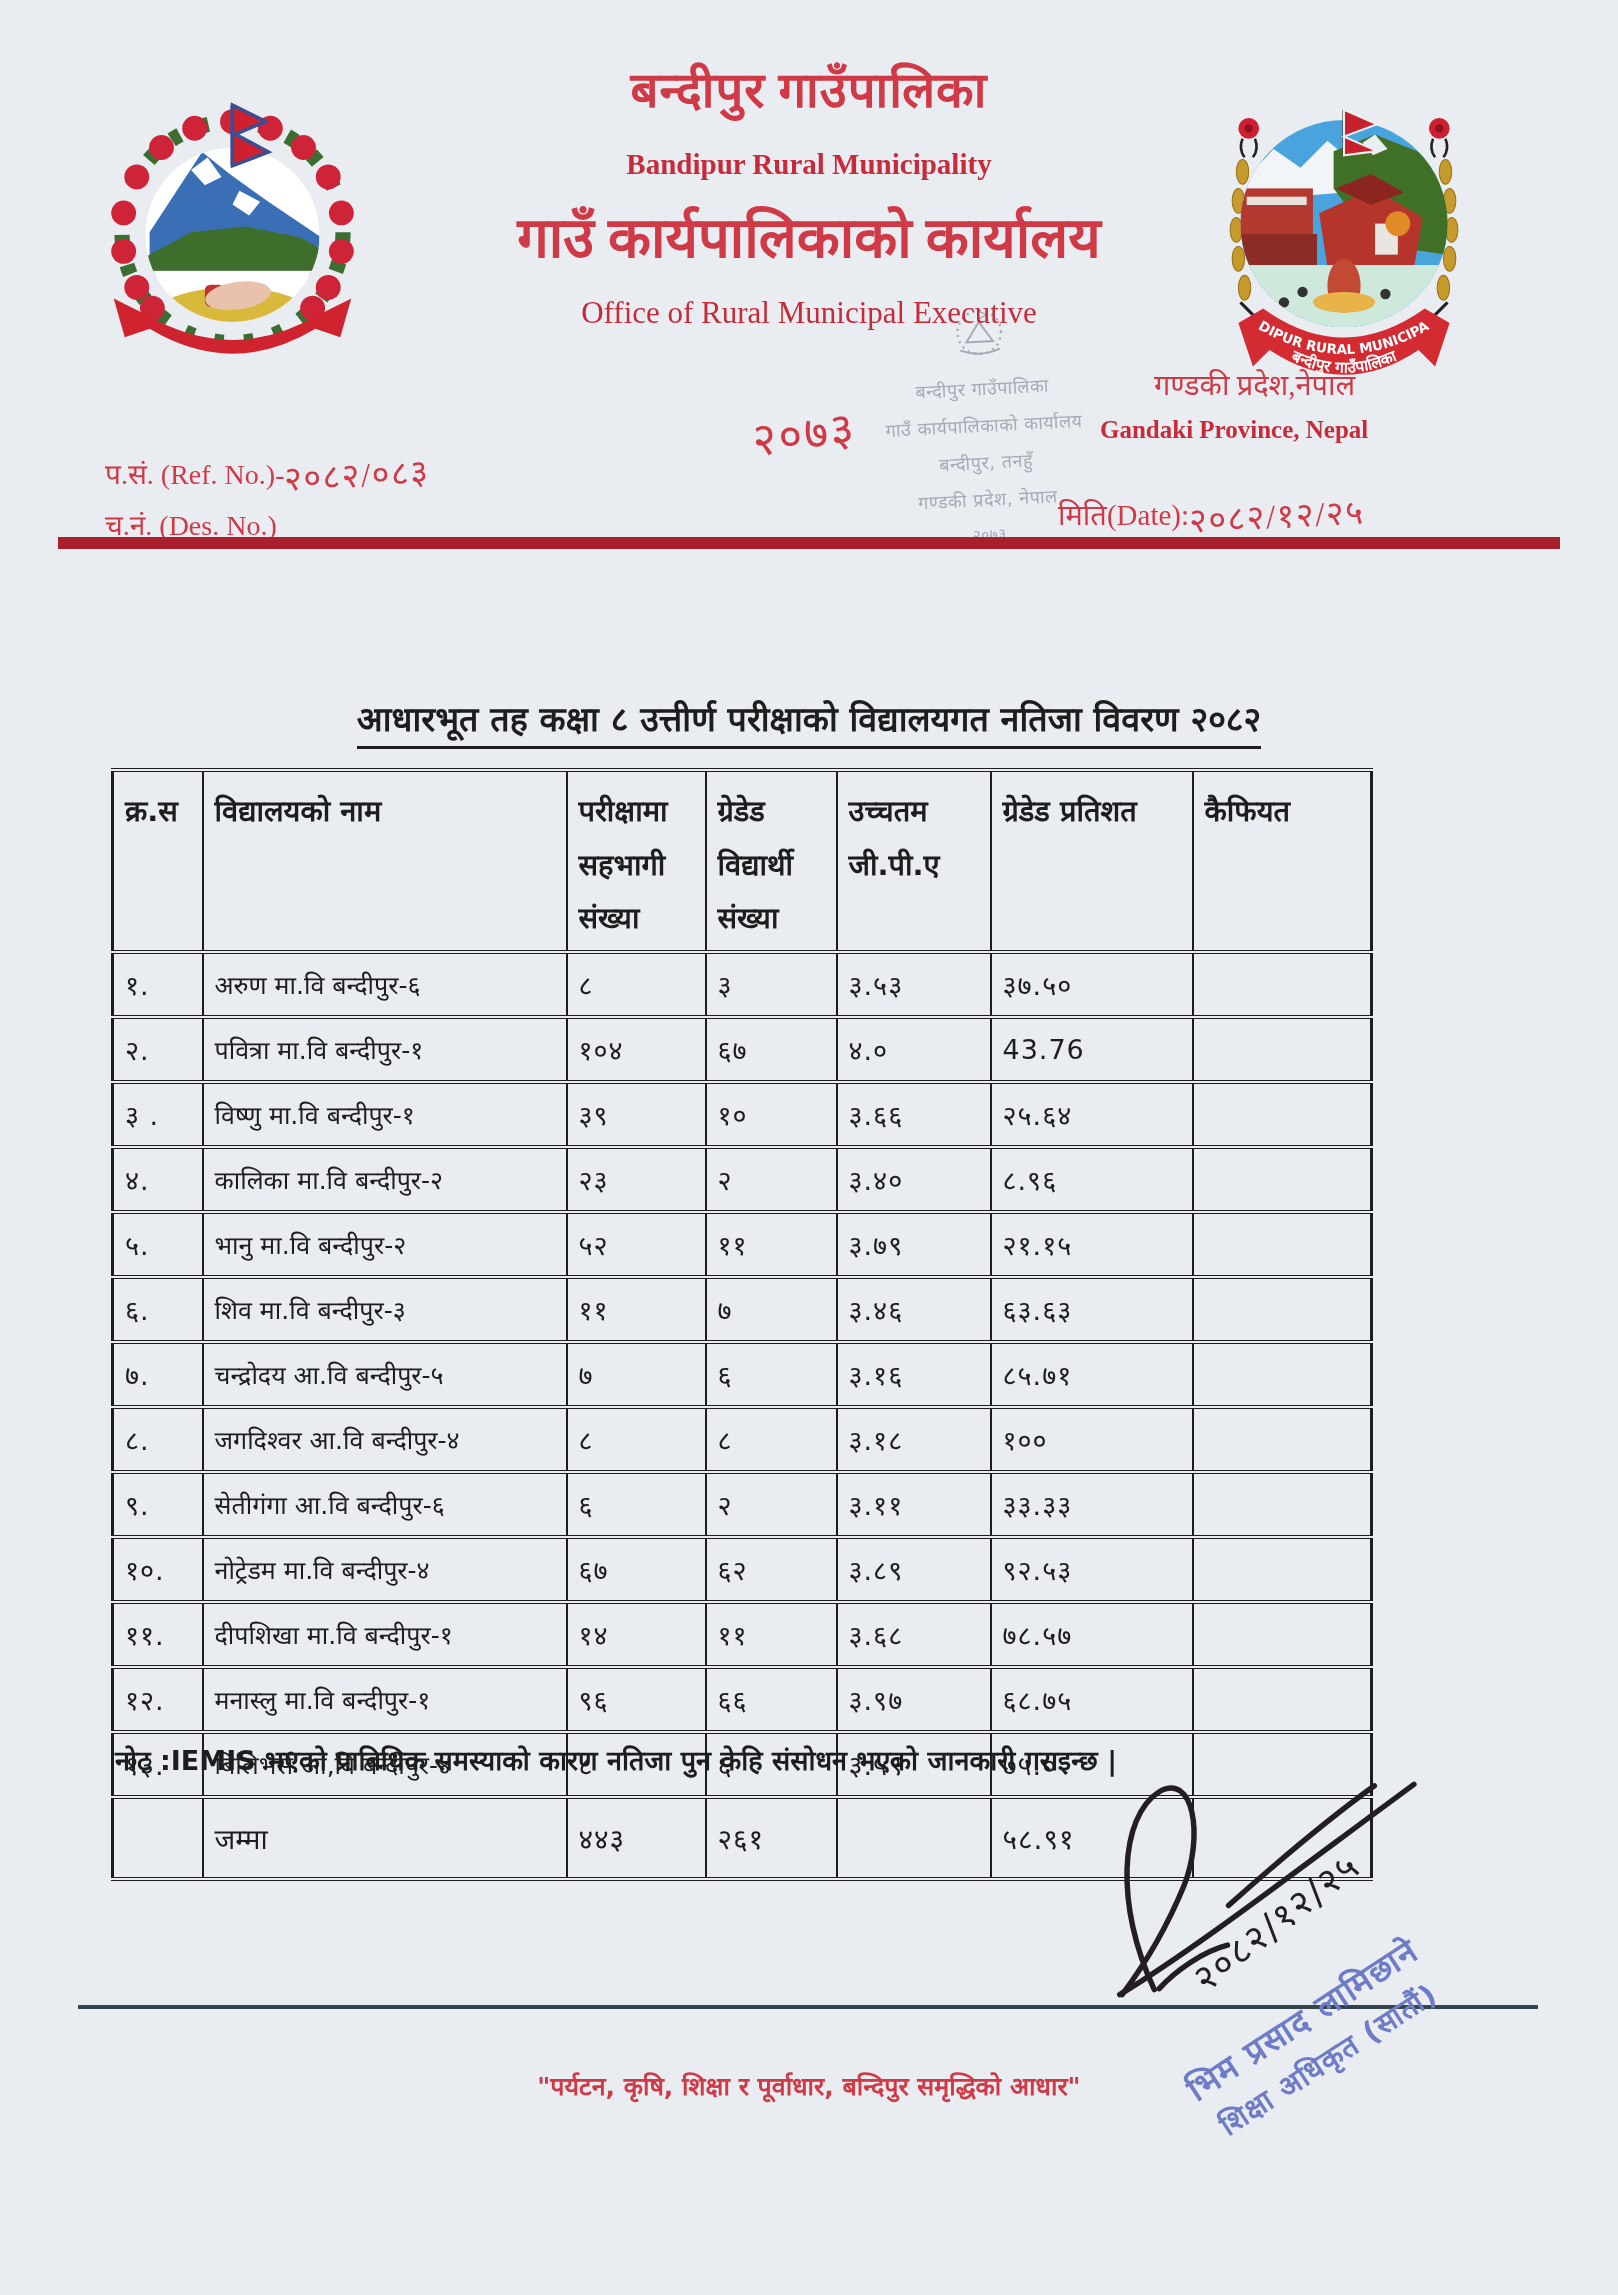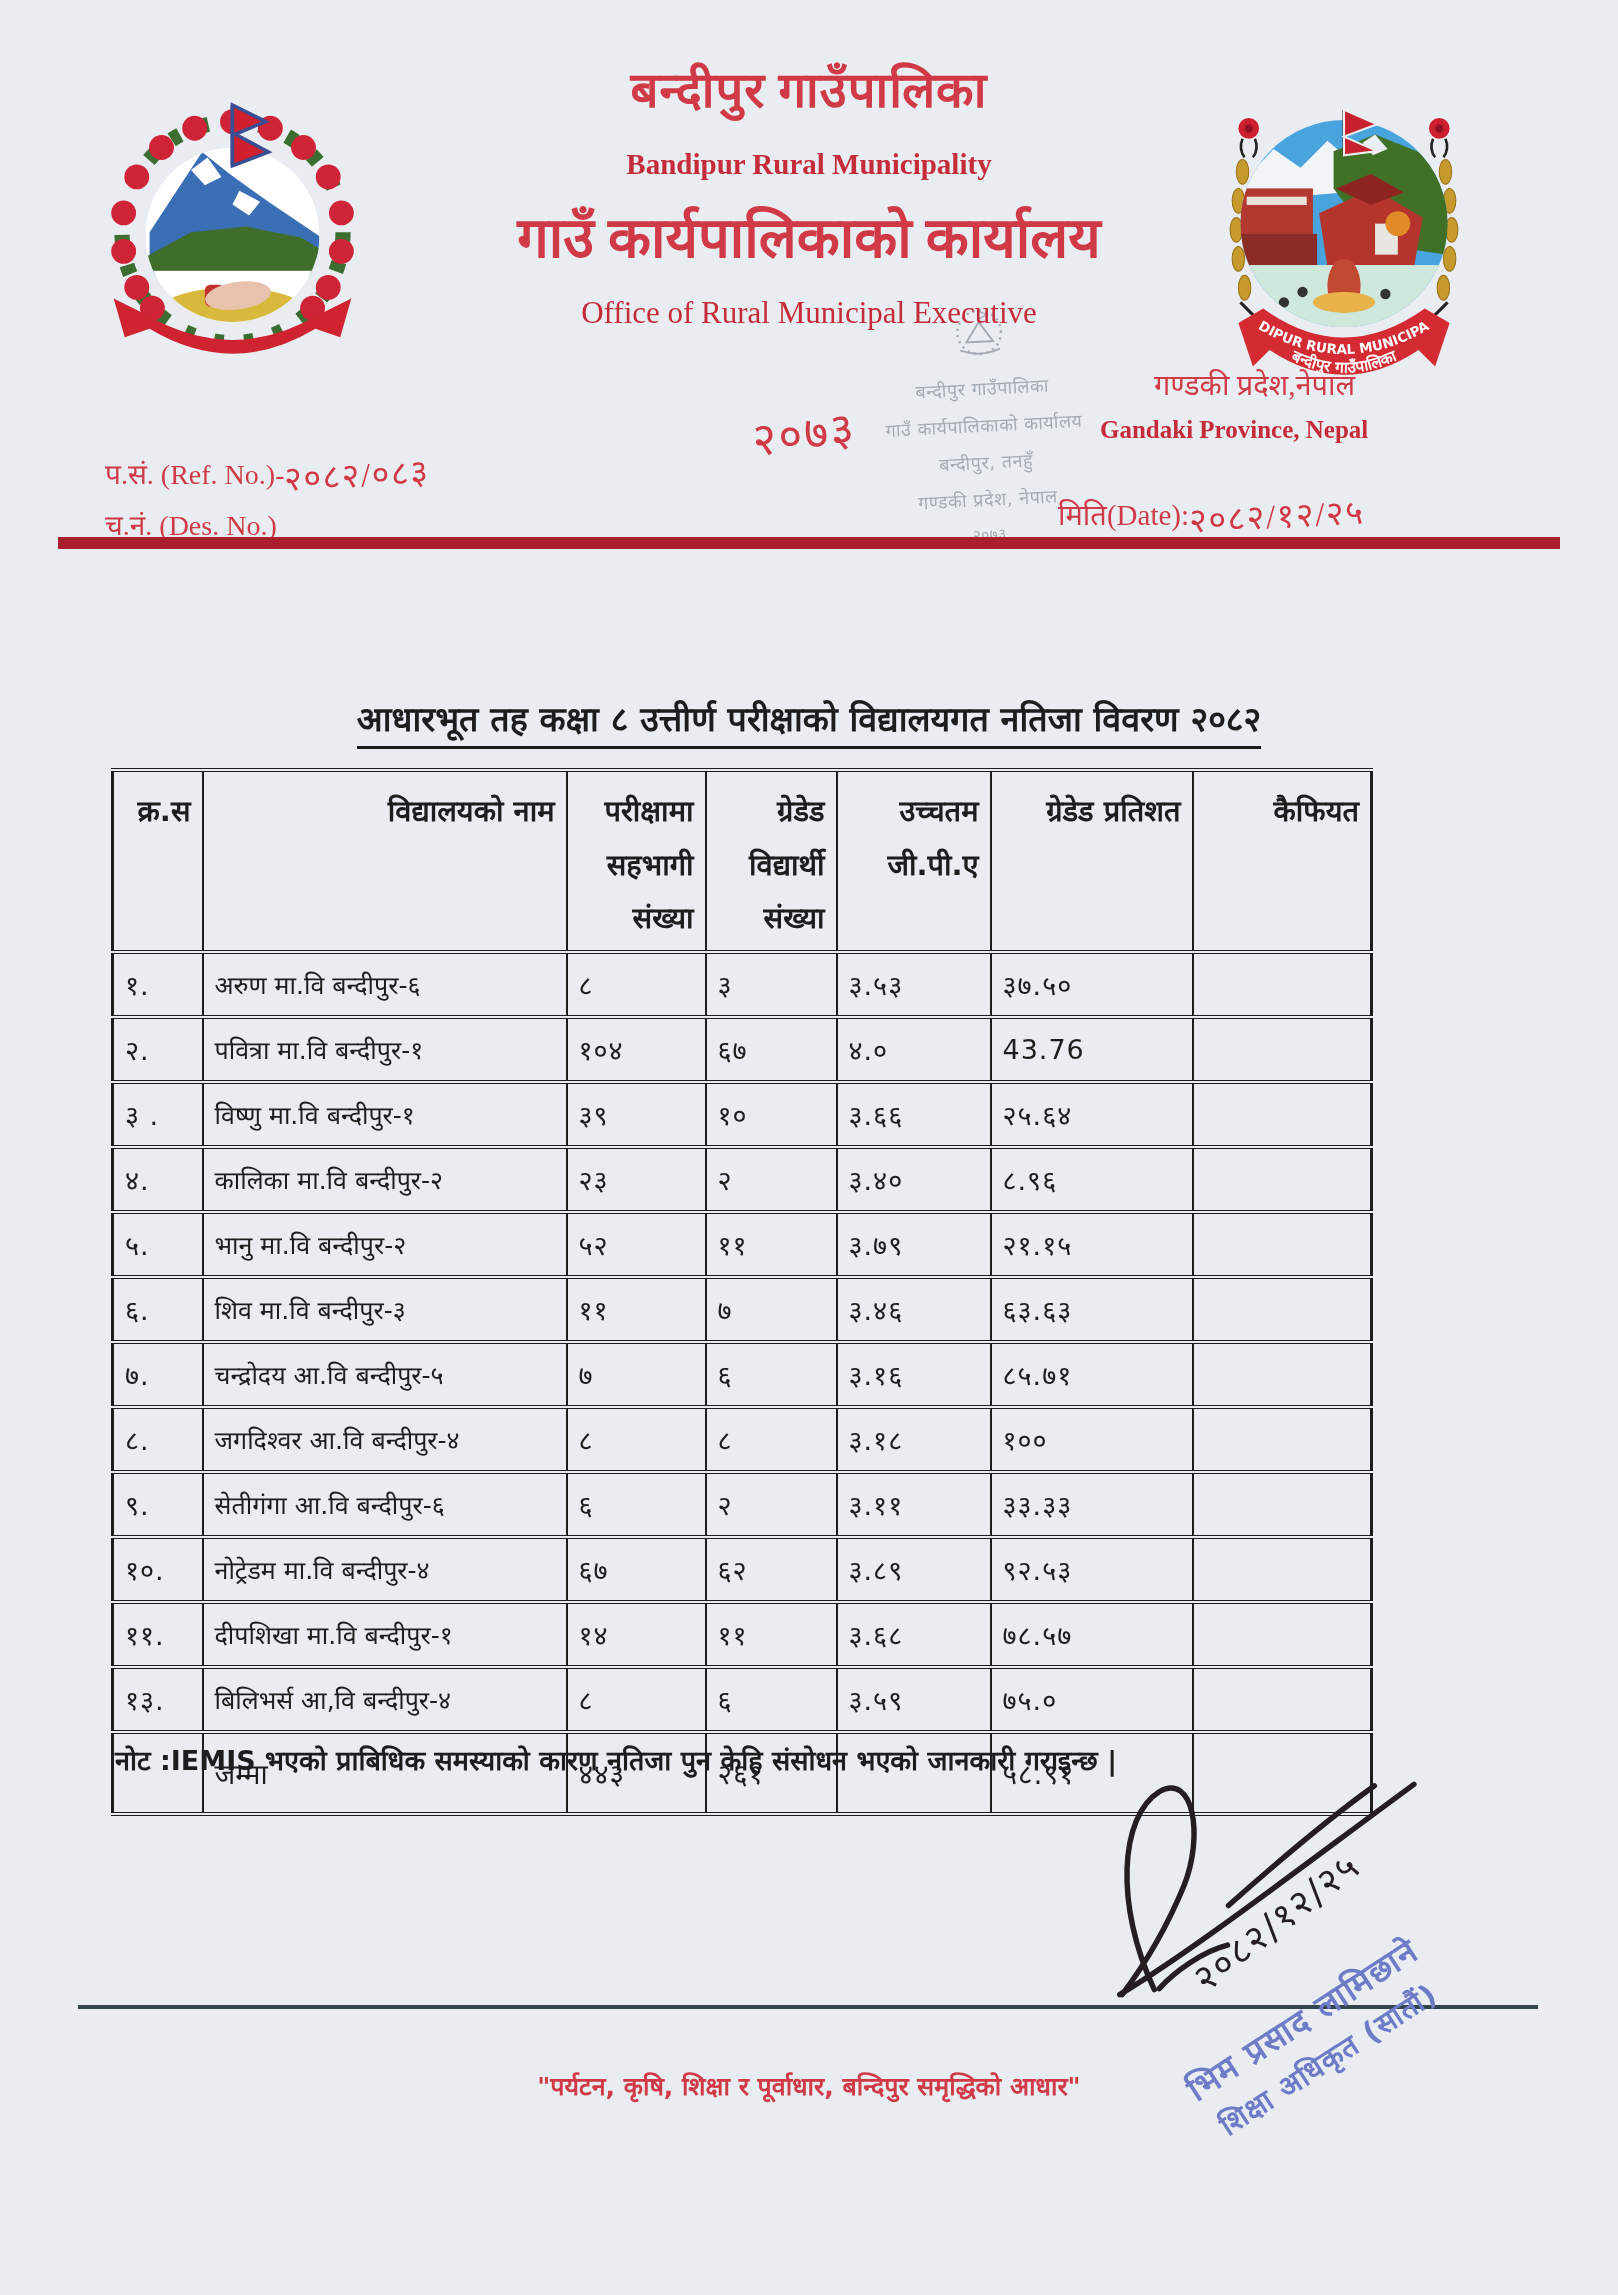--- a/index.html
+++ b/index.html
@@ -72,21 +72,21 @@
   }
   table.results td,table.results th{
     border-left:2px solid var(--ink);
     border-right:2px solid var(--ink);
     border-top:4.4px double var(--ink);
     border-bottom:4.4px double var(--ink);
     padding:4px 11px;overflow:visible;
   }
   table.results{border:3.5px solid var(--ink);}
   table.results th{
-    text-align:right;vertical-align:top;font-weight:600;
+    text-align:left;vertical-align:top;font-weight:600;
     font-size:29px;line-height:1.85;height:157px;padding-top:13px;
   }
   table.results td{height:53px;vertical-align:middle;}
   td.name{white-space:nowrap;font-size:25px;}
   td.num{font-size:27px;letter-spacing:1px;}
   tr.total-row td{height:70px;font-size:28px;}
 
   .note{left:115px;top:1741px;font-size:27px;font-weight:bold;z-index:3;}
 
   .sig-svg{left:996px;top:1757px;width:460px;height:255px;z-index:6;}
@@ -376,20 +376,29 @@
         <tr>
           <td class="num">११.</td>
           <td class="name">दीपशिखा मा.वि बन्दीपुर-१</td>
           <td class="num">१४</td>
           <td class="num">११</td>
           <td class="num">३.६८</td>
           <td class="num">७८.५७</td>
           <td class="num"></td>
         </tr>
         <tr>
+          <td class="num">१२.</td>
+          <td class="name">मनास्लु मा.वि बन्दीपुर-१</td>
+          <td class="num">९६</td>
+          <td class="num">६६</td>
+          <td class="num">३.९७</td>
+          <td class="num">६८.७५</td>
+          <td class="num"></td>
+        </tr>
+        <tr>
           <td class="num">१३.</td>
           <td class="name">बिलिभर्स आ,वि बन्दीपुर-४</td>
           <td class="num">८</td>
           <td class="num">६</td>
           <td class="num">३.५९</td>
           <td class="num">७५.०</td>
           <td class="num"></td>
         </tr>
       </tbody>
     <tbody>

